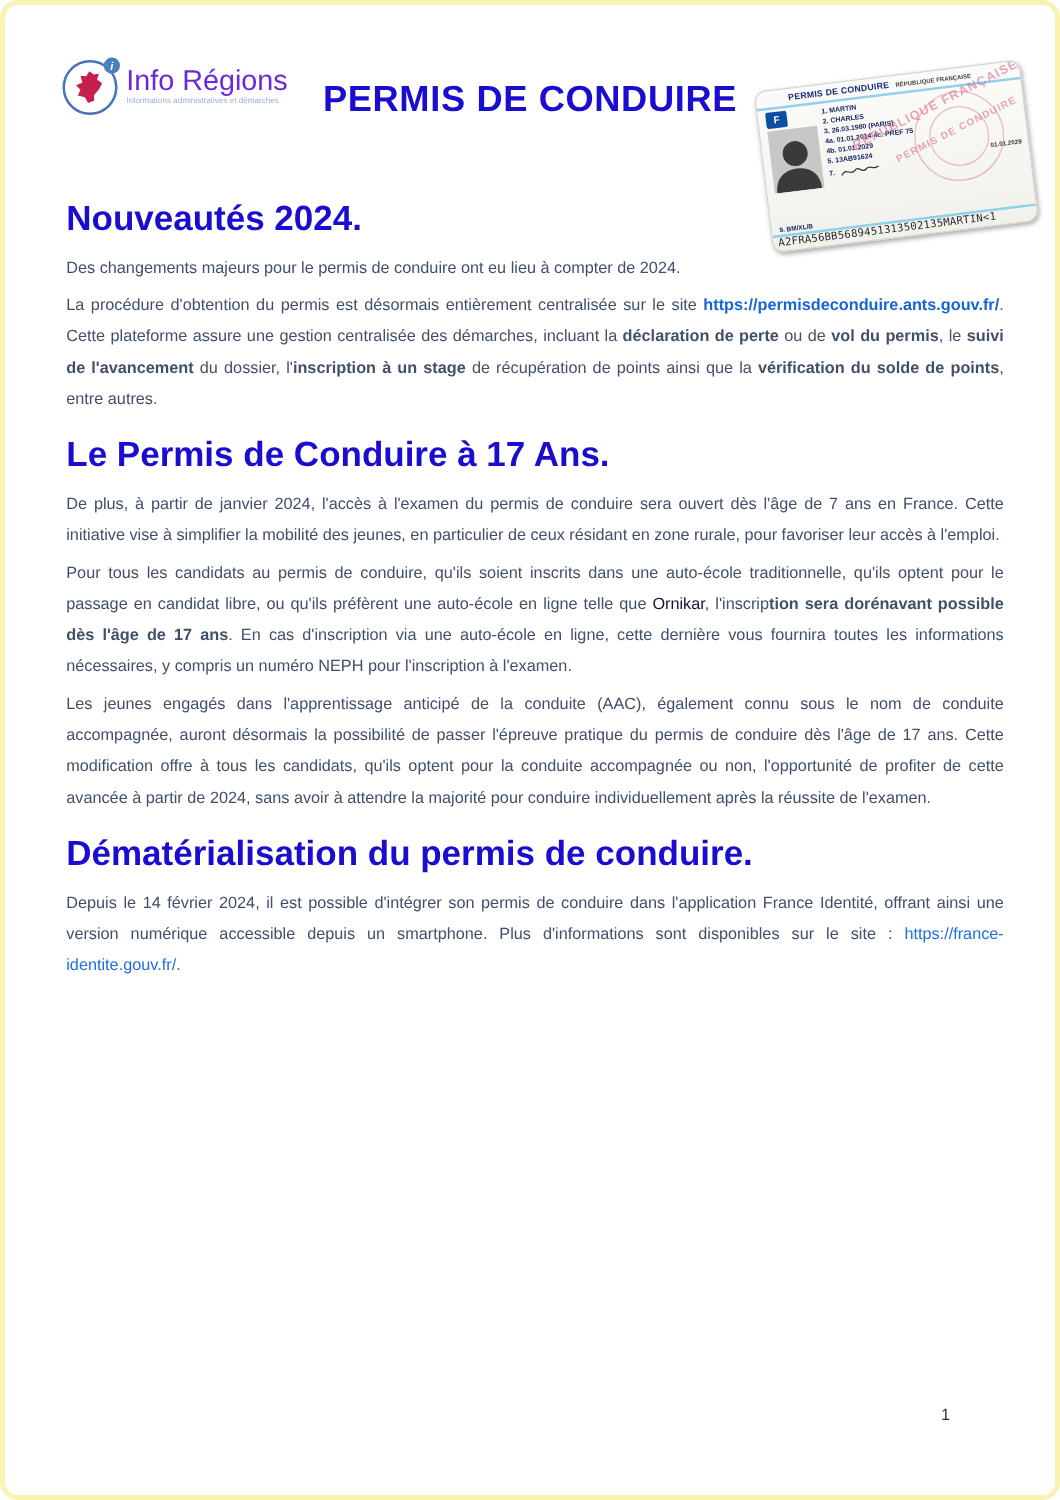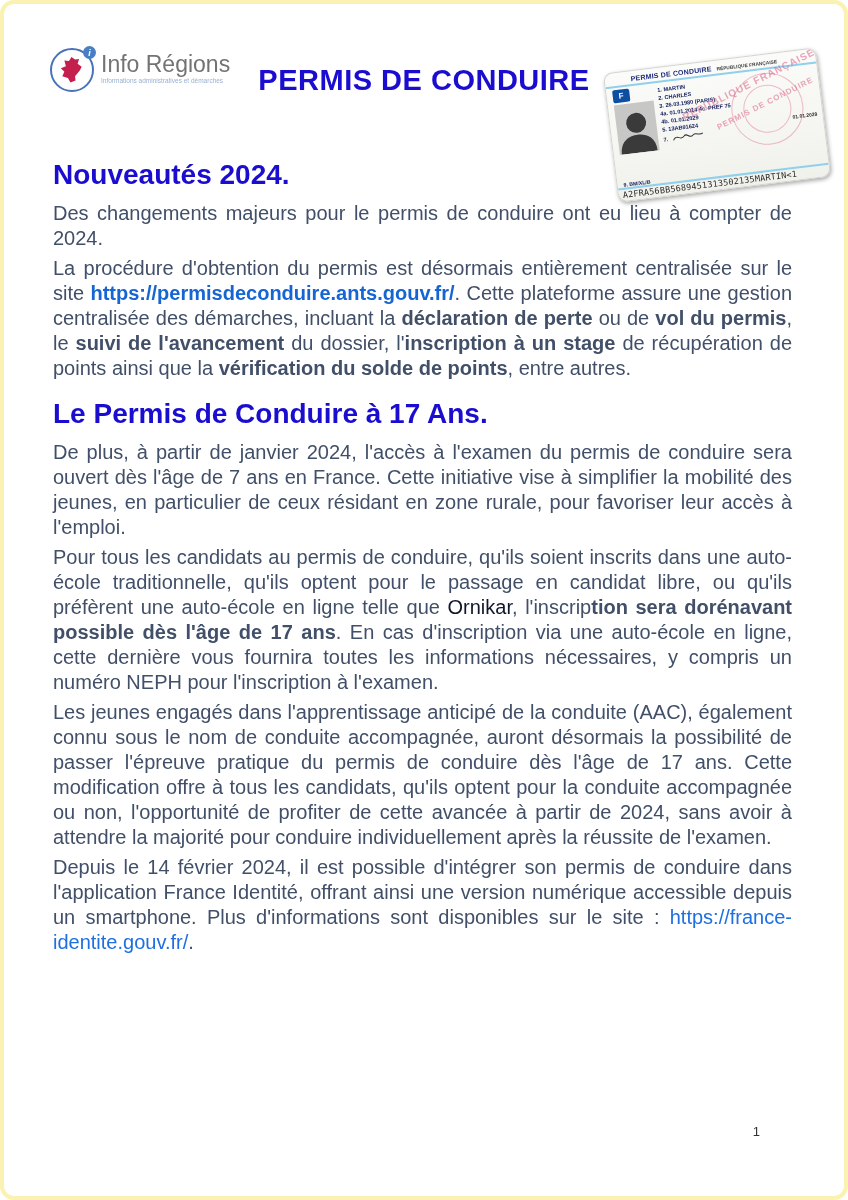--- a/index.html
+++ b/index.html
@@ -16,21 +16,21 @@
 
   
   .logo{position:absolute;top:44px;left:46px;display:flex;align-items:flex-start;gap:7px;}
   .logo-icon{position:relative;width:44px;height:44px;}
   .logo-circle{width:40px;height:40px;border:2px solid #4a72b8;border-radius:50%;
     display:flex;align-items:center;justify-content:center;background:#fff;}
   .info-badge{position:absolute;top:-2px;right:-2px;width:13px;height:13px;border-radius:50%;
     background:#4a7ec4;color:#fff;font-size:9px;font-weight:bold;font-style:italic;
     display:flex;align-items:center;justify-content:center;}
   .logo-text{padding-top:4px;}
-  .logo-name{font-size:23px;color:#737373;line-height:24px;}
+  .logo-name{font-size:23px;color:#6d28d9;line-height:24px;}
   .logo-tagline{font-size:6.5px;color:#9ab0d0;margin-top:1px;}
 
   .doc-title{
     position:absolute;top:60px;left:0;width:100%;
     text-align:center;font-size:29px;font-weight:bold;color:#1A0DD0;letter-spacing:.5px;
   }
 
   
   .license-wrap{position:absolute;top:48px;right:14px;width:228px;height:150px;}
   .license-card{
@@ -63,21 +63,21 @@
   .wm2{top:44px;right:2px;font-size:8px;}
   .wm-ring{position:absolute;border:1px solid rgba(219,92,132,.4);border-radius:50%;}
   .ring1{width:70px;height:70px;top:18px;right:18px;}
   .ring2{width:46px;height:46px;top:30px;right:30px;}
 
   
   .content{position:absolute;top:158px;left:0;width:848px;padding:0 49px;box-sizing:border-box;}
   .section-heading{font-size:28px;font-weight:bold;color:#1A0DD0;line-height:26px;
     margin:20px 0 13px 0;}
   .section:first-child .section-heading{margin-top:0;}
-  .para{font-size:20px;line-height:25px;color:#414F68;text-align:justify;margin:0 11px 5px 0;}
+  .para{font-size:13px;line-height:25px;color:#414F68;text-align:justify;margin:0 0 5px 0;}
   .run-normal{}
   .run-bold{font-weight:bold;}
   .run-link-bold{color:#1565D2;font-weight:bold;}
   .run-link{color:#0f172a;}
   .run-link-underline{color:#1E6FE0;}
 
   .page-number{position:absolute;top:1120px;right:84px;font-size:13px;color:#333;}
 </style>
 </head>
 <body>
@@ -156,19 +156,20 @@
     </div>
 
     <div class="section">
       <div class="section-heading">Le Permis de Conduire à 17 Ans.</div>
       <p class="para"><span class="run-normal">De plus, à partir de janvier 2024, l'accès à l'examen du permis de conduire sera ouvert dès l'âge de 7 ans en France. Cette initiative vise à simplifier la mobilité des jeunes, en particulier de ceux résidant en zone rurale, pour favoriser leur accès à l'emploi.</span></p>
       <p class="para"><span class="run-normal">Pour tous les candidats au permis de conduire, qu'ils soient inscrits dans une auto-école traditionnelle, qu'ils optent pour le passage en candidat libre, ou qu'ils préfèrent une auto-école en ligne telle que </span><span class="run-link">Ornikar</span><span class="run-normal">, l'inscrip</span><span class="run-bold">tion sera dorénavant possible dès l'âge de 17 ans</span><span class="run-normal">. En cas d'inscription via une auto-école en ligne, cette dernière vous fournira toutes les informations nécessaires, y compris un numéro NEPH pour l'inscription à l'examen.</span></p>
       <p class="para"><span class="run-normal">Les jeunes engagés dans l'apprentissage anticipé de la conduite (AAC), également connu sous le nom de conduite accompagnée, auront désormais la possibilité de passer l'épreuve pratique du permis de conduire dès l'âge de 17 ans. Cette modification offre à tous les candidats, qu'ils optent pour la conduite accompagnée ou non, l'opportunité de profiter de cette avancée à partir de 2024, sans avoir à attendre la majorité pour conduire individuellement après la réussite de l'examen.</span></p>
     </div>
 
     <div class="section">
+      <div class="section-heading">Dématérialisation du permis de conduire.</div>
       <p class="para"><span class="run-normal">Depuis le 14 février 2024, il est possible d'intégrer son permis de conduire dans l'application France Identité, offrant ainsi une version numérique accessible depuis un smartphone. Plus d'informations sont disponibles sur le site : </span><span class="run-link-underline">https://france-identite.gouv.fr/</span><span class="run-normal">.</span></p>
     </div>
 
   </div>
 
   <div class="page-number">1</div>
 </div>
 
 </body></html>

